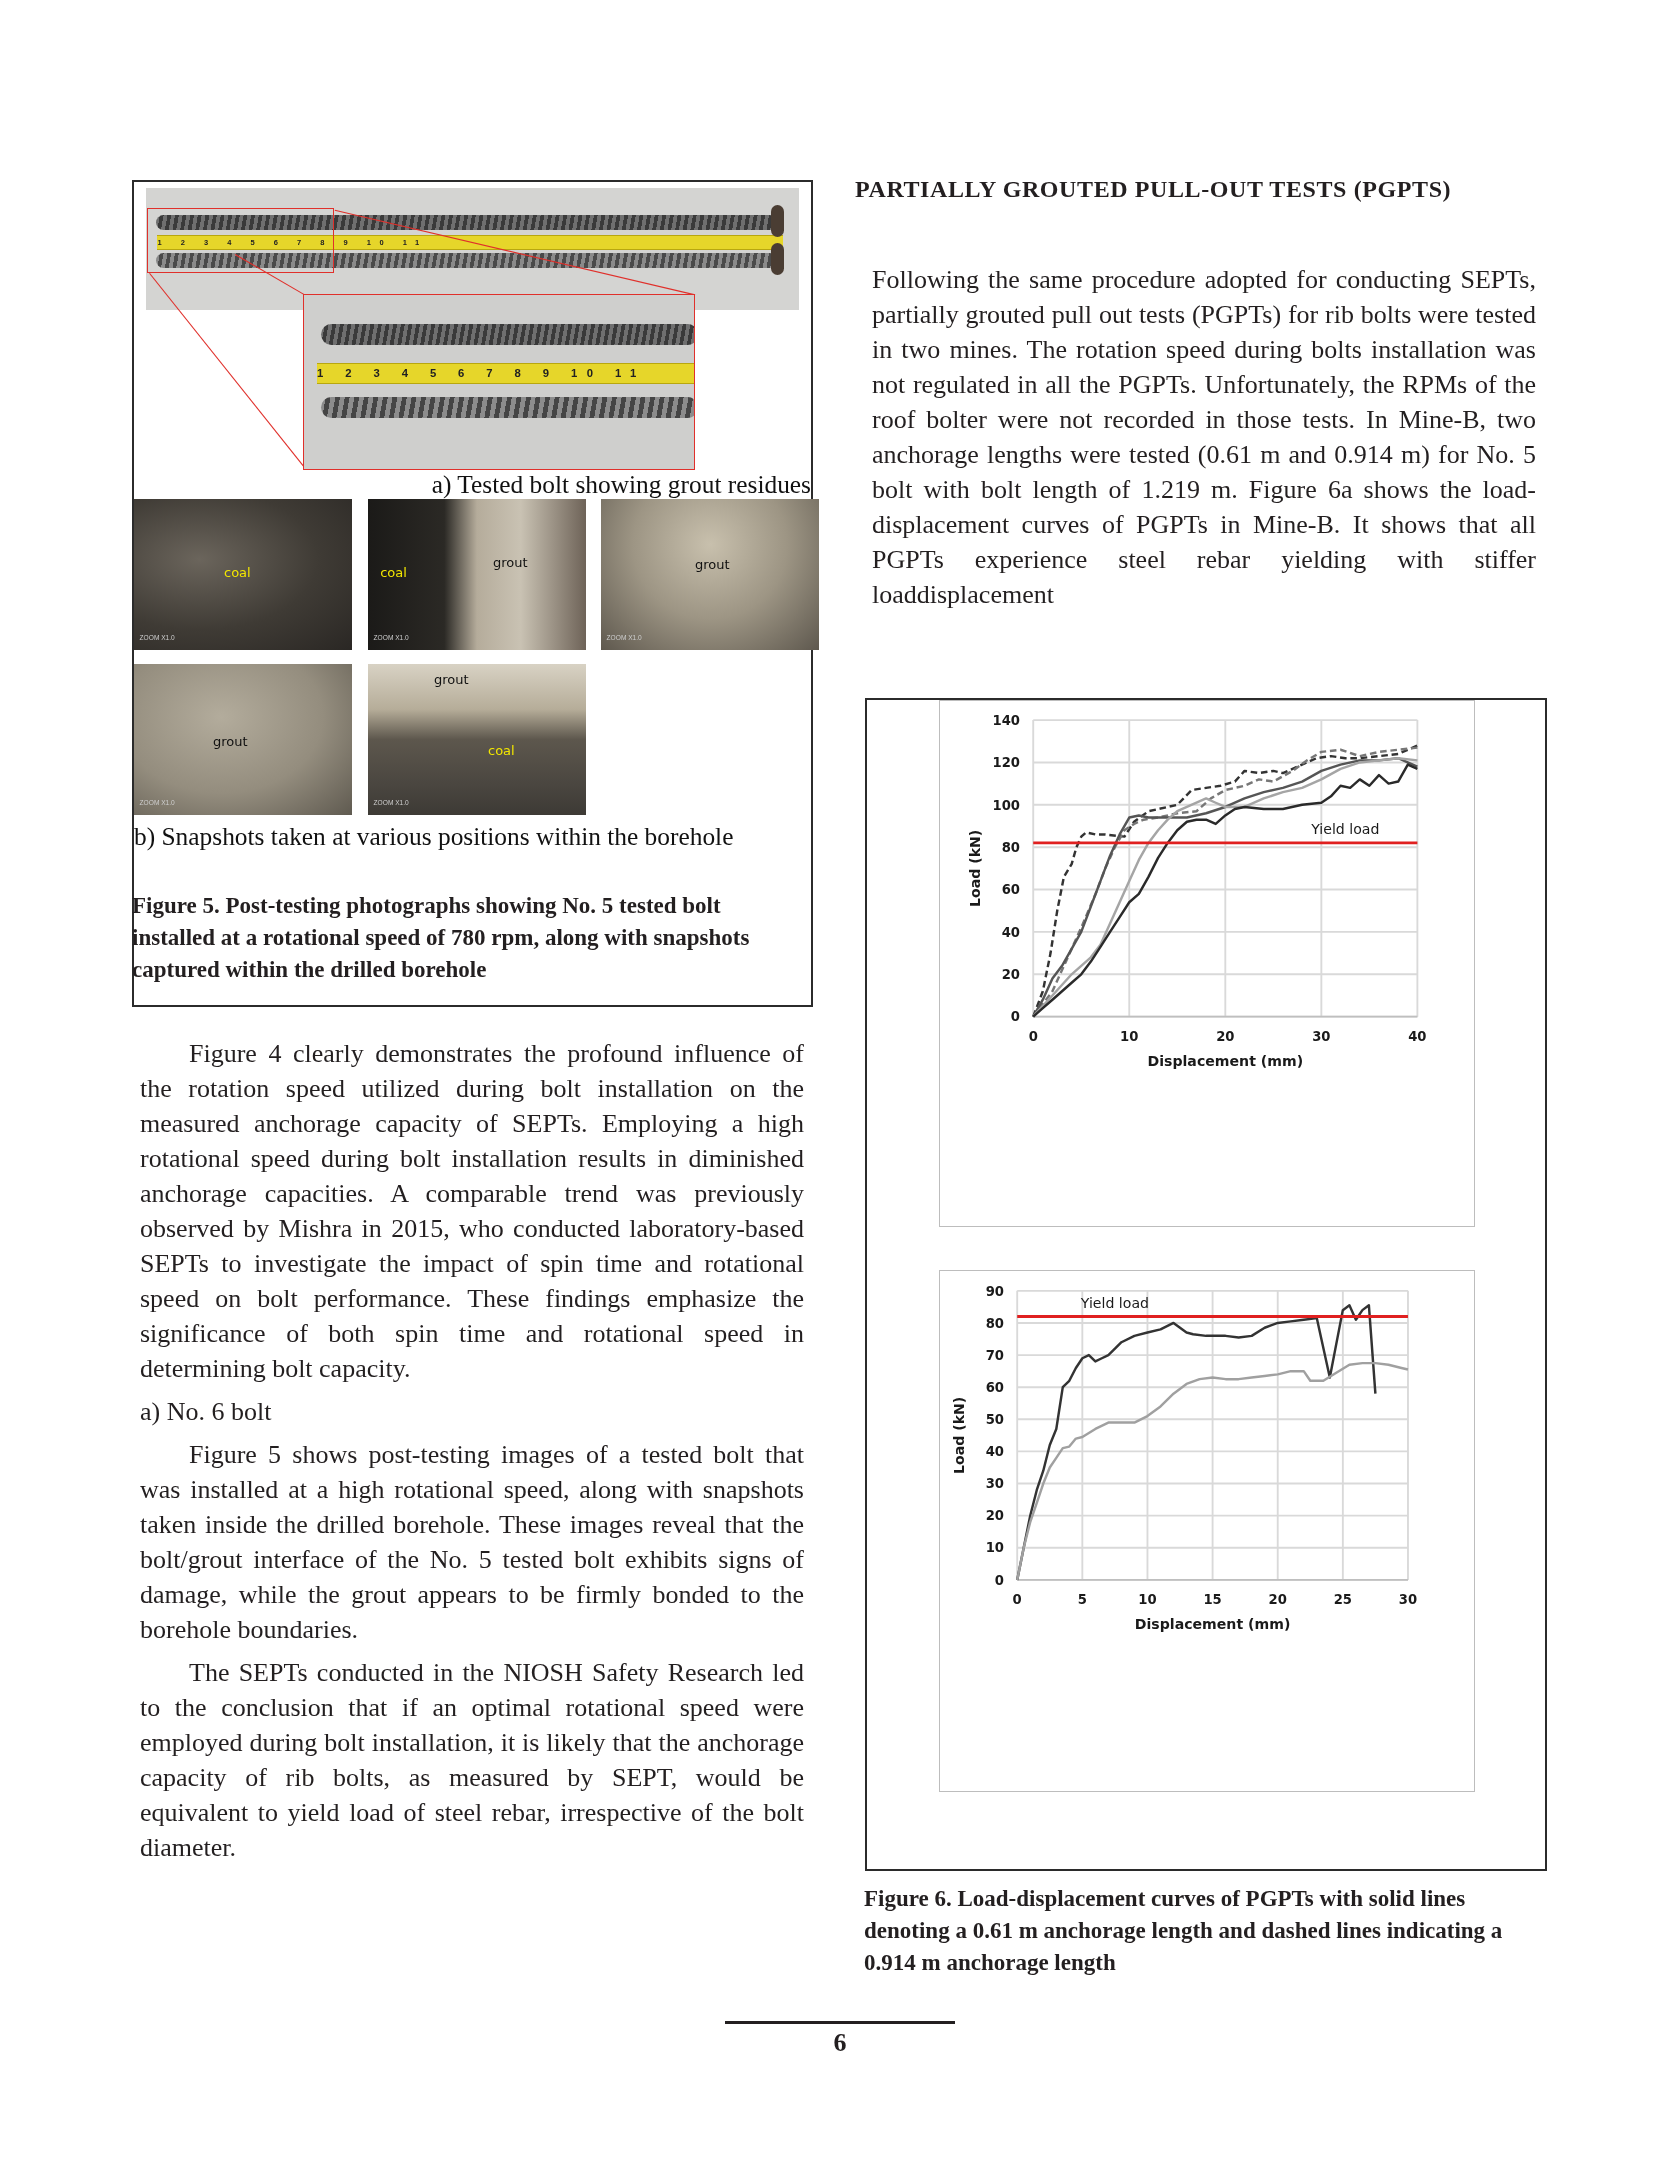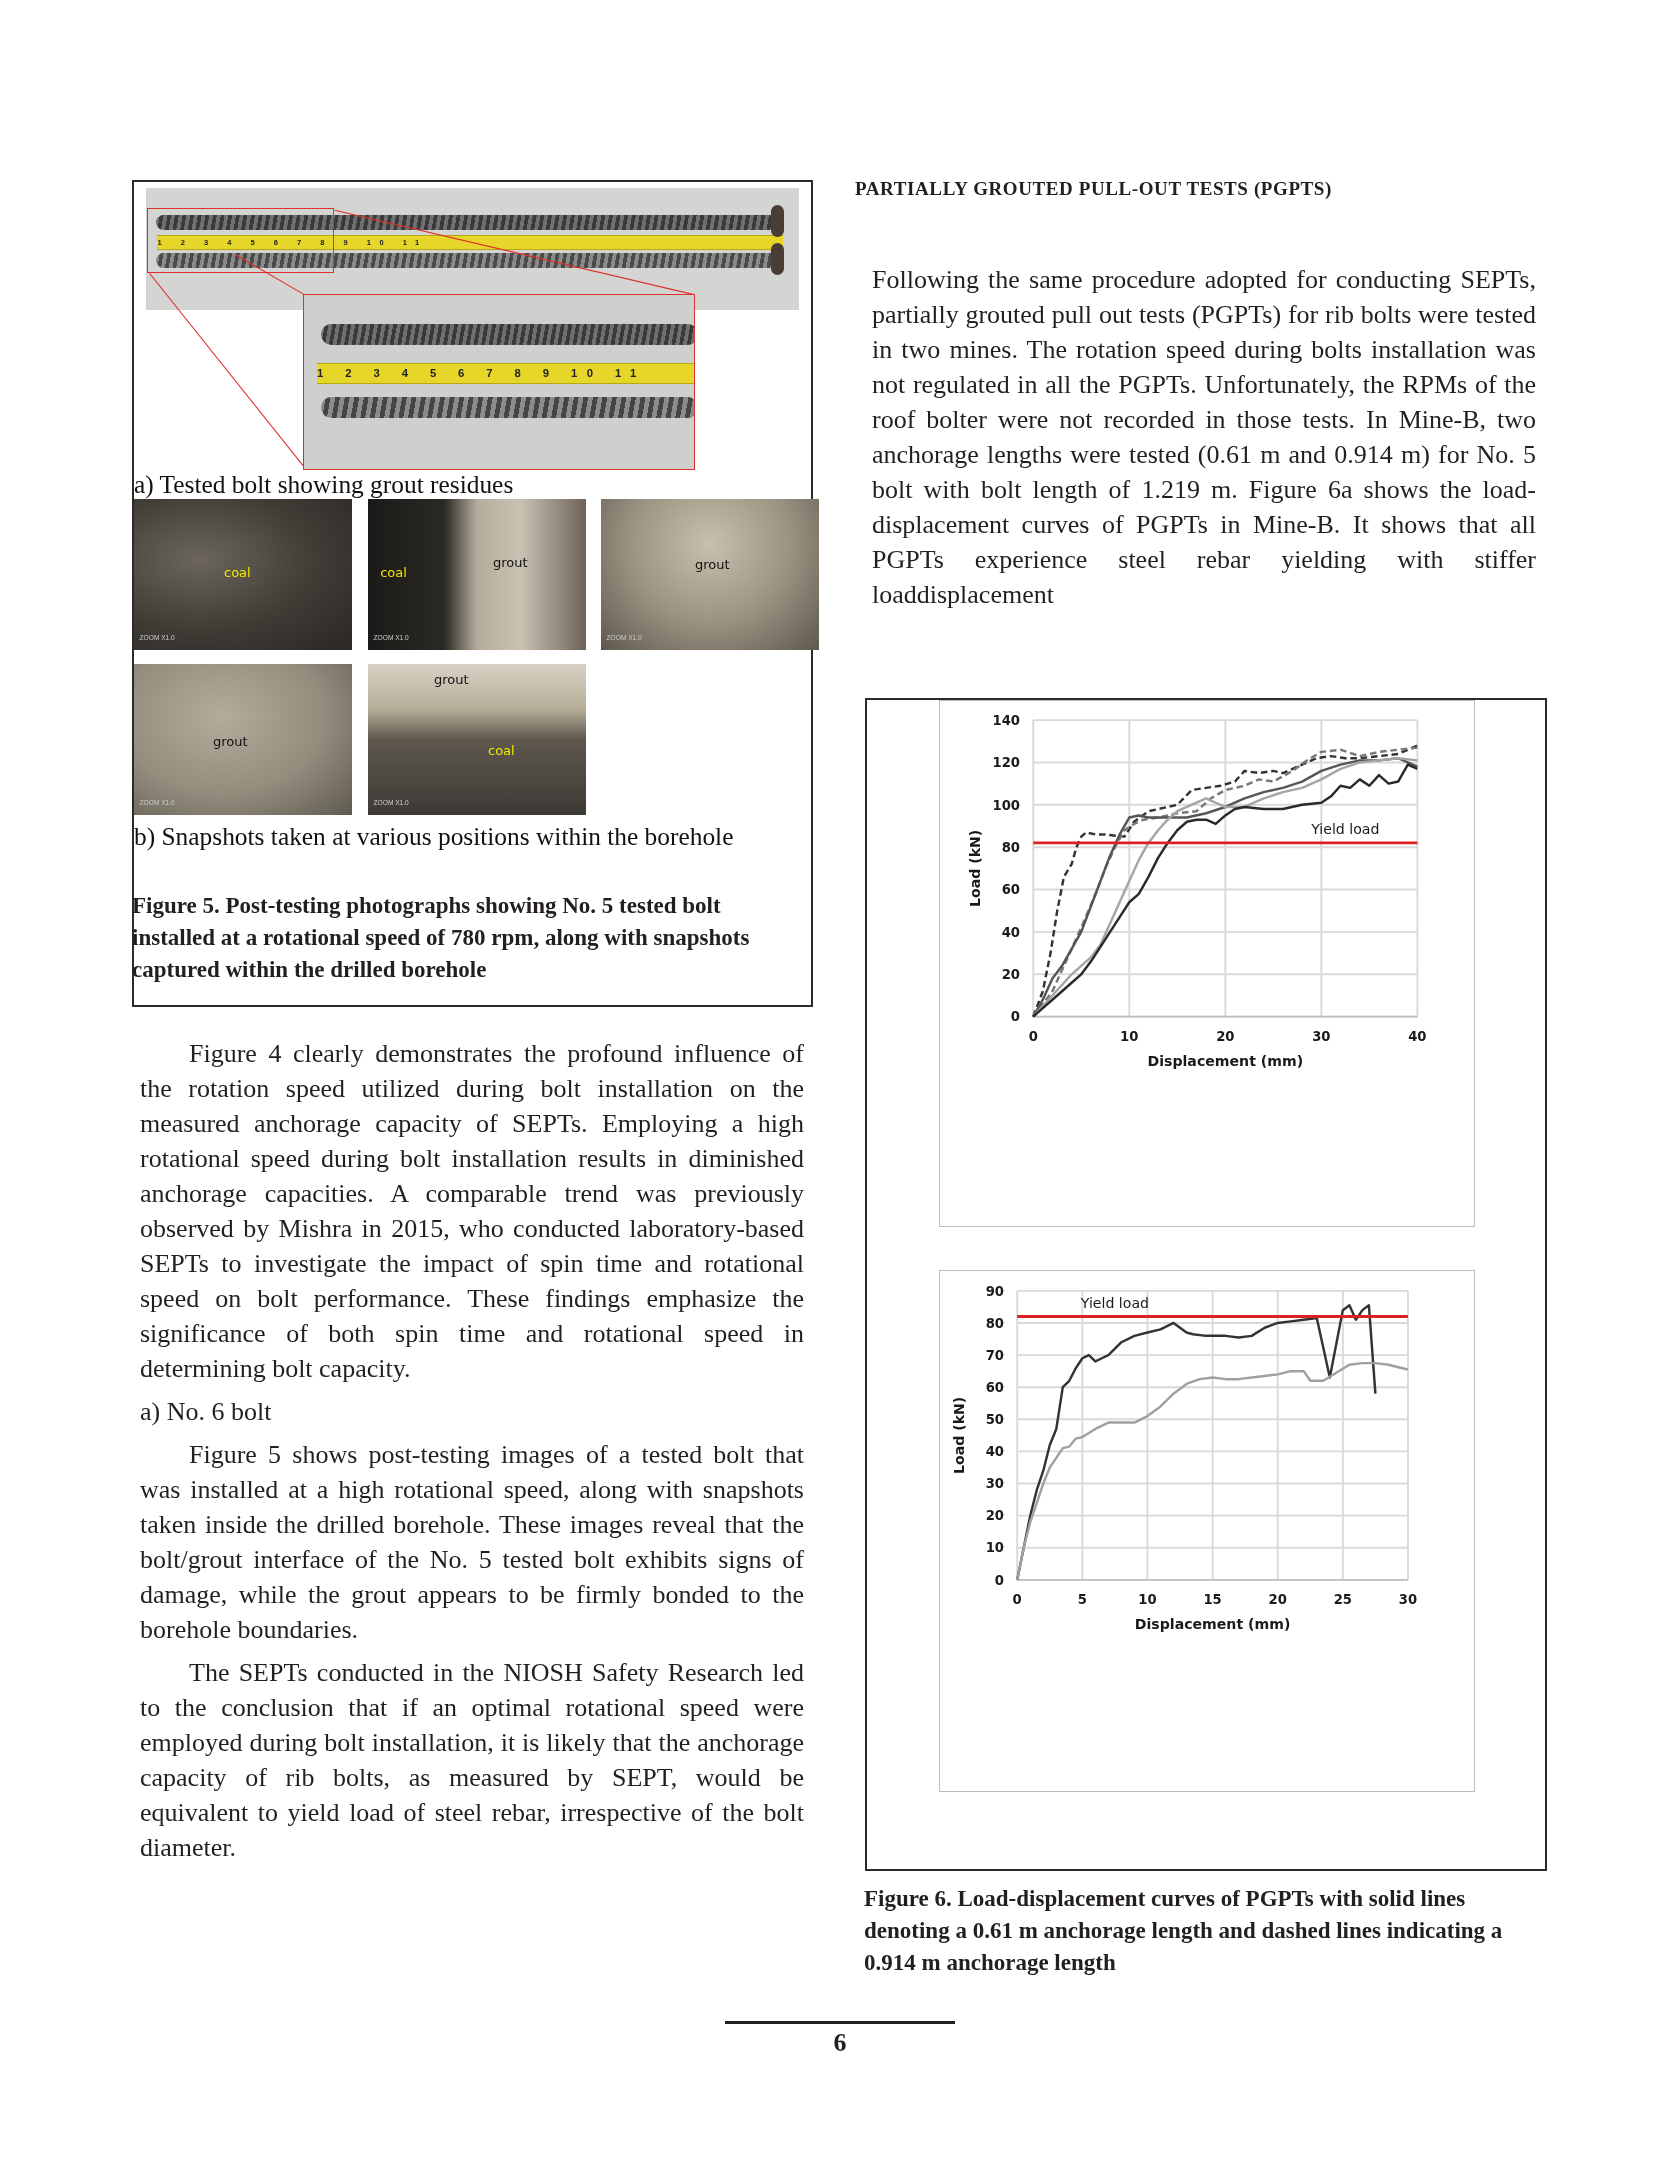--- a/index.html
+++ b/index.html
@@ -10,32 +10,32 @@
   
   #fig5 { left: 132px; top: 180px; width: 681px; height: 827px; border: 2.8px solid #2b2b2b; box-sizing: border-box; background: #fff; }
   #fig5-topphoto { left: 12.2px; top: 5.6px; width: 653px; height: 122px; background: #d4d4d2; overflow: hidden; }
   .rod { position: absolute; height: 15px; border-radius: 7.5px;
          background: repeating-linear-gradient(100deg, #6f6f6f 0 3.8px, #3a3a3a 3.8px 7.5px); }
   .tape { position: absolute; height: 13px; background: #e6d62a; border-top: 0.9px solid #b8a70f; border-bottom: 0.9px solid #b8a70f;
           font: bold 7.5px "Liberation Sans", sans-serif; color: #222; letter-spacing: 8.5px; line-height: 13px; white-space: nowrap; overflow: hidden; }
   .bolthead { position: absolute; width: 13px; height: 32px; border-radius: 6.6px; background: #4a3d33; }
   #redbox-small { left: 13px; top: 26px; width: 187px; height: 65px; border: 1.9px solid #e0302b; box-sizing: border-box; }
   #redbox-big { left: 169px; top: 112px; width: 392px; height: 176px; border: 1.9px solid #e0302b; box-sizing: border-box; background: #cfcfcd; overflow: hidden; }
-  #fig5-cap-a { left: 0; top: 288px; width: 100%; text-align: left; font-size: 25.4px; font-family: "Liberation Serif", serif; color: #111; }
+  #fig5-cap-a { left: 0; top: 288px; width: 100%; text-align: right; font-size: 25.4px; font-family: "Liberation Serif", serif; color: #111; }
   .snap { position: absolute; width: 218px; height: 151px; overflow: hidden; }
   .snap .zoomtag { position: absolute; left: 5.6px; bottom: 9.4px; font: 6.6px "Liberation Sans", sans-serif; color: #cfcfcf; }
   .snap .lab { position: absolute; font: 13px "DejaVu Sans", sans-serif; }
   #fig5-cap-b { left: 0; top: 640px; width: 100%; font-size: 25.4px; color: #111; }
 
   .fig-caption { font-family: "Liberation Serif", serif; font-weight: bold; font-size: 23px; line-height: 32px; color: #231f20; }
   .body-text { font-family: "Liberation Serif", serif; font-size: 26px; line-height: 35px; text-align: justify; color: #231f20; }
   .body-text p { margin: 8px; }
   .body-text .indent { text-indent: 49px; }
 
-  #heading { left: 855px; top: 172px; width: 687px; font-family: "Liberation Serif", serif; font-weight: bold; font-size: 19px; line-height: 34px; letter-spacing: 0.6px; color: #231f20; }
+  #heading { left: 855px; top: 172px; width: 687px; font-family: "Liberation Serif", serif; font-weight: bold; font-size: 24px; line-height: 34px; letter-spacing: 0.6px; color: #231f20; }
 
   
   #fig6 { left: 865px; top: 698px; width: 682px; height: 1173px; border: 2.8px solid #2b2b2b; box-sizing: border-box; background: #fff; }
   .chart-panel { position: absolute; border: 1.9px solid #bdbdbd; box-sizing: border-box; background: #fff; }
   .chart-sub { position: absolute; width: 100%; text-align: center; font-size: 23.5px; font-family: "Liberation Serif", serif; color: #111; }
   svg text { font-family: "DejaVu Sans", sans-serif; font-weight: bold; fill: #1a1a1a; }
 
   #pagerule { left: 725px; top: 2021px; width: 230px; height: 2.8px; background: #231f20; }
   #pagenum { left: 810px; top: 2028px; width: 60px; text-align: center; font-family: "Liberation Serif", serif; font-weight: bold; font-size: 26px; color: #231f20; }
 </style>

